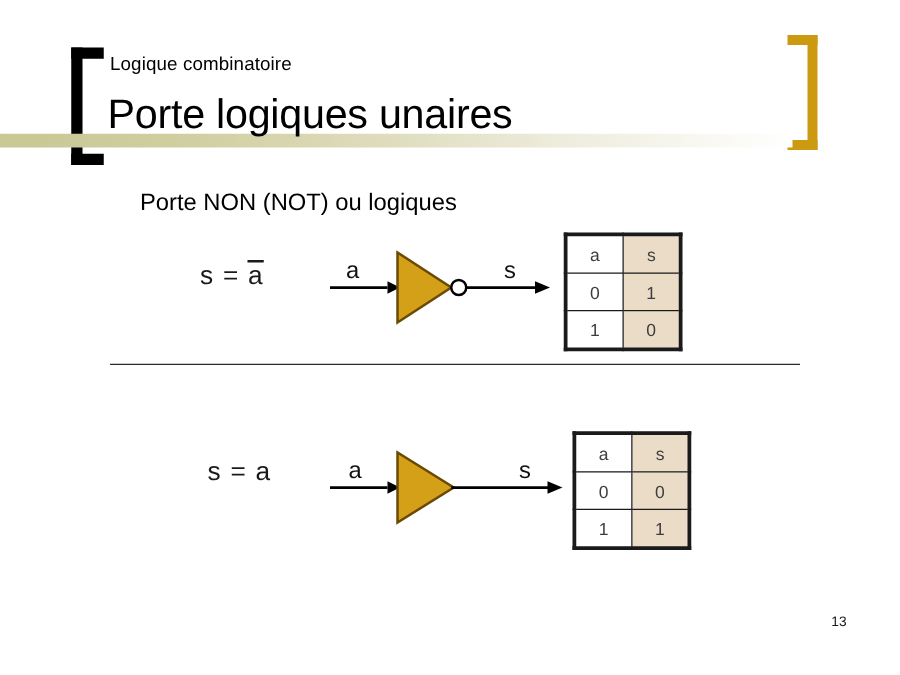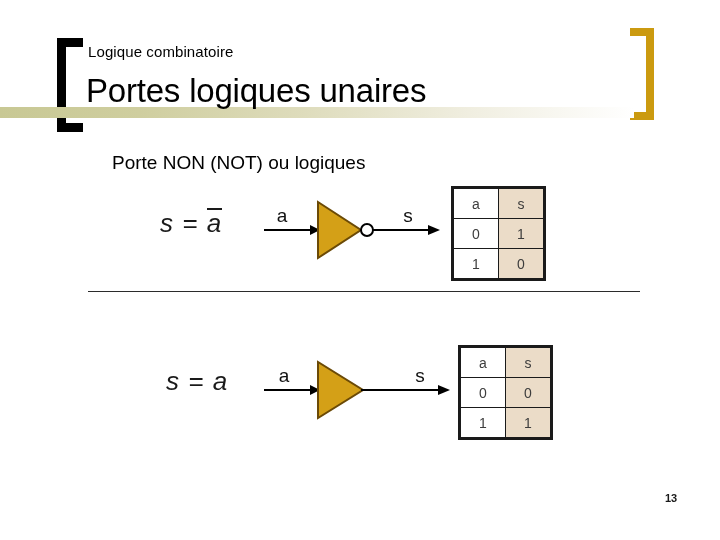--- a/index.html
+++ b/index.html
@@ -93,25 +93,24 @@
   
   .section-heading {
     position: absolute;
     font-size: 19px;
     color: #000000;
     white-space: nowrap;
   }
 
   .formula {
     position: absolute;
-    font-size: 26px;
+    font-size: 21px;
     color: #1a1a1a;
     white-space: nowrap;
     letter-spacing: 1px;
-    font-style: italic;
   }
   .formula .ovl {
     border-top: 2px solid #1a1a1a;
     padding-top: 0px;
     display: inline-block;
     line-height: 1.05;
   }
 
   
   .gate-wrap { position: absolute; }
@@ -146,40 +145,39 @@
   .truth-table td.col-a { background: #ffffff; }
   .truth-table td.col-s { background: #EBDCC8; }
 
   
   .page-number {
     position: absolute;
     left: 665px;
     top: 492px;
     font-size: 11px;
     color: #1a1a1a;
-    font-weight: bold;
   }
 
   .lbl {
     font-size: 19px;
     fill: #111111;
     font-family: "Liberation Sans", sans-serif;
   }
 </style>
 </head>
 <body>
 
 <div id="slide">
 
   <div id="header-zone">
     <div class="bracket-left"></div>
     <div class="bracket-right"></div>
     <div class="title-band"></div>
     <div class="kicker">Logique combinatoire</div>
-    <div class="slide-title">Portes logiques unaires</div>
+    <div class="slide-title">Porte logiques unaires</div>
   </div>
 
   <div class="section-heading" style="left:112px; top:152px;">Porte NON (NOT) ou logiques</div>
 
   <div class="formula" style="left:160px; top:208px;">
     <span>s = </span><span class="ovl">a</span>
   </div>
 
   <div class="gate-wrap" style="left:262px; top:196px;">
     <svg width="180" height="68" viewBox="0 0 180 68" xmlns="http://www.w3.org/2000/svg">

